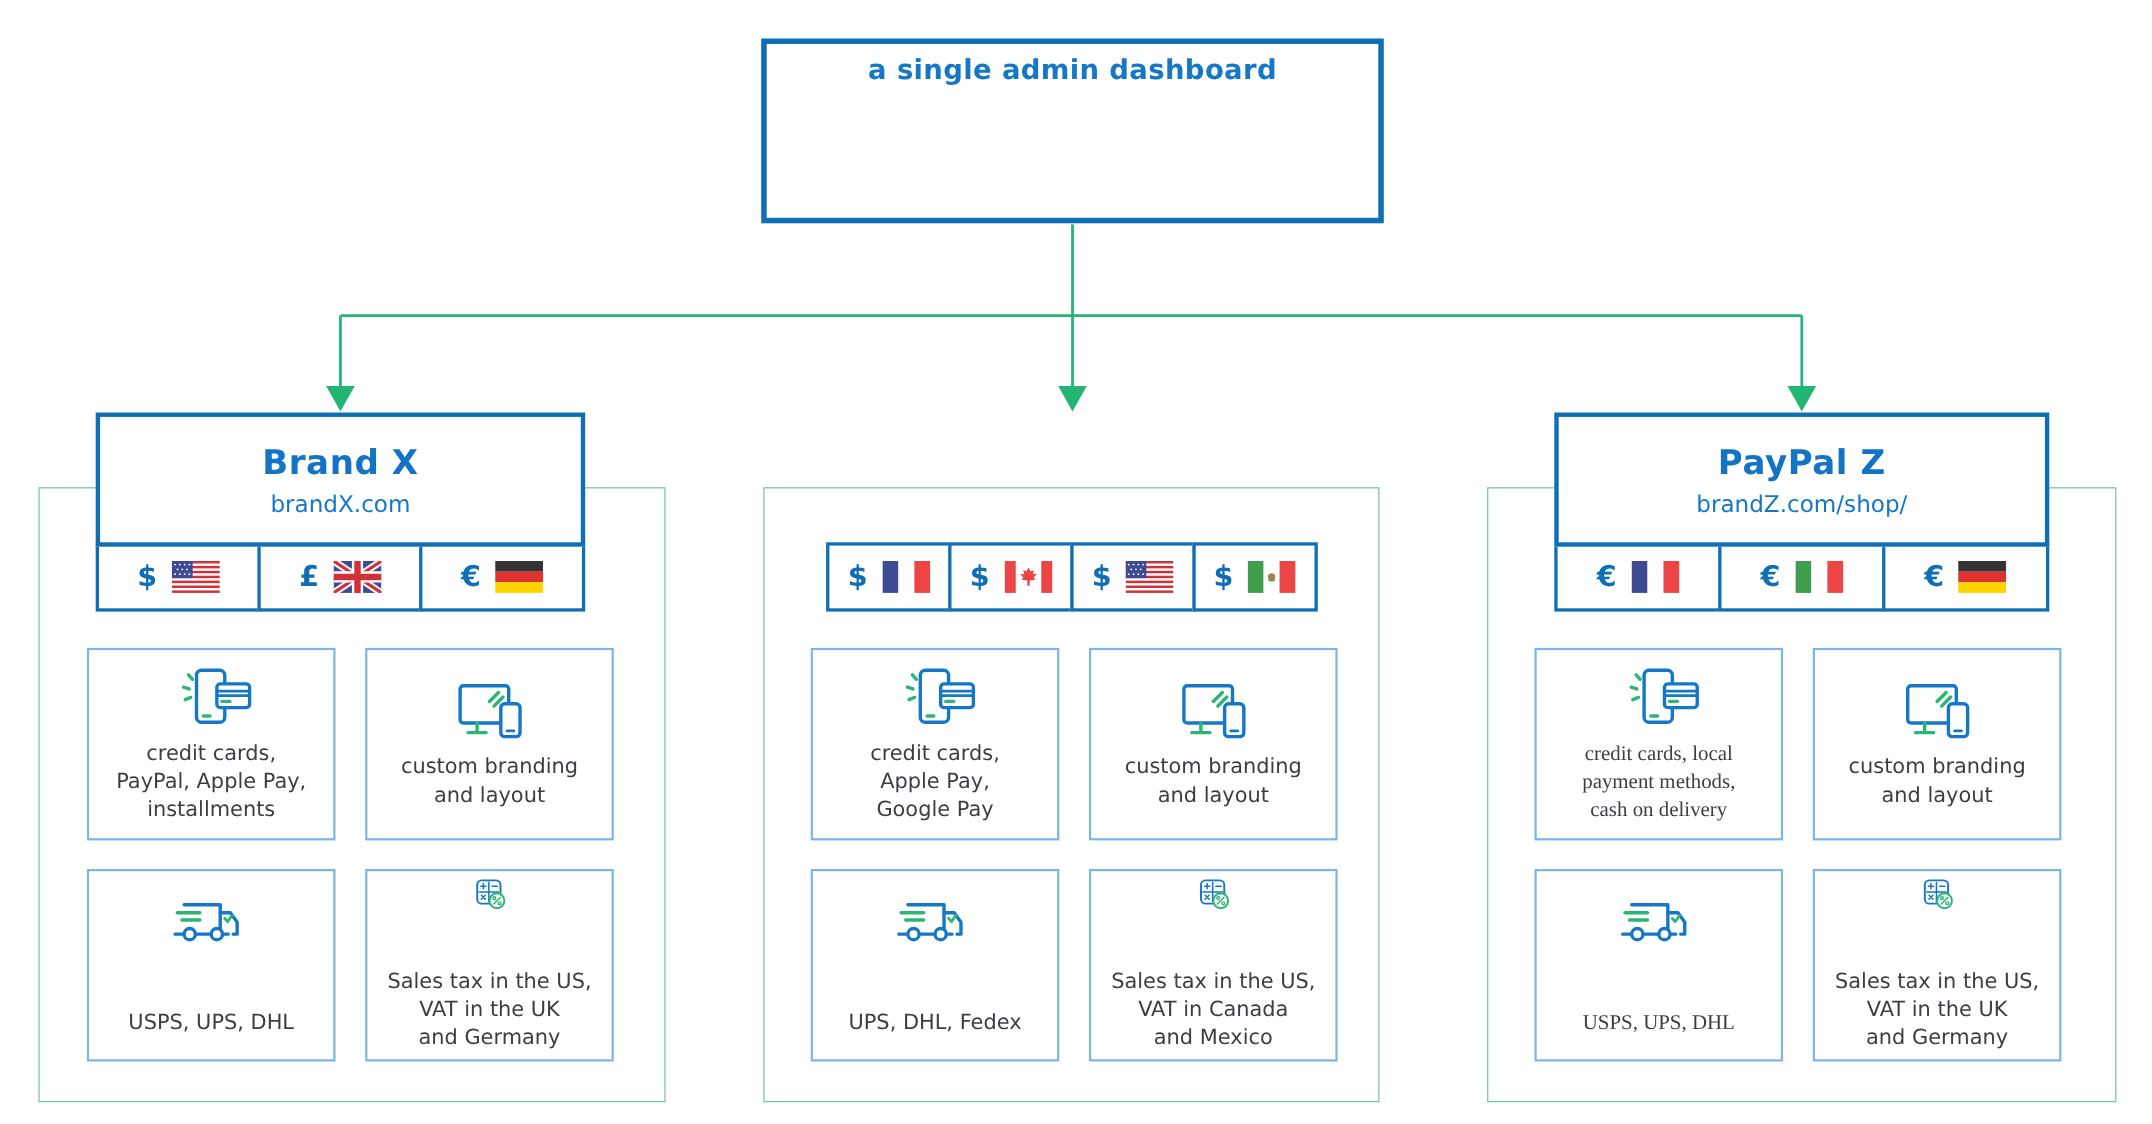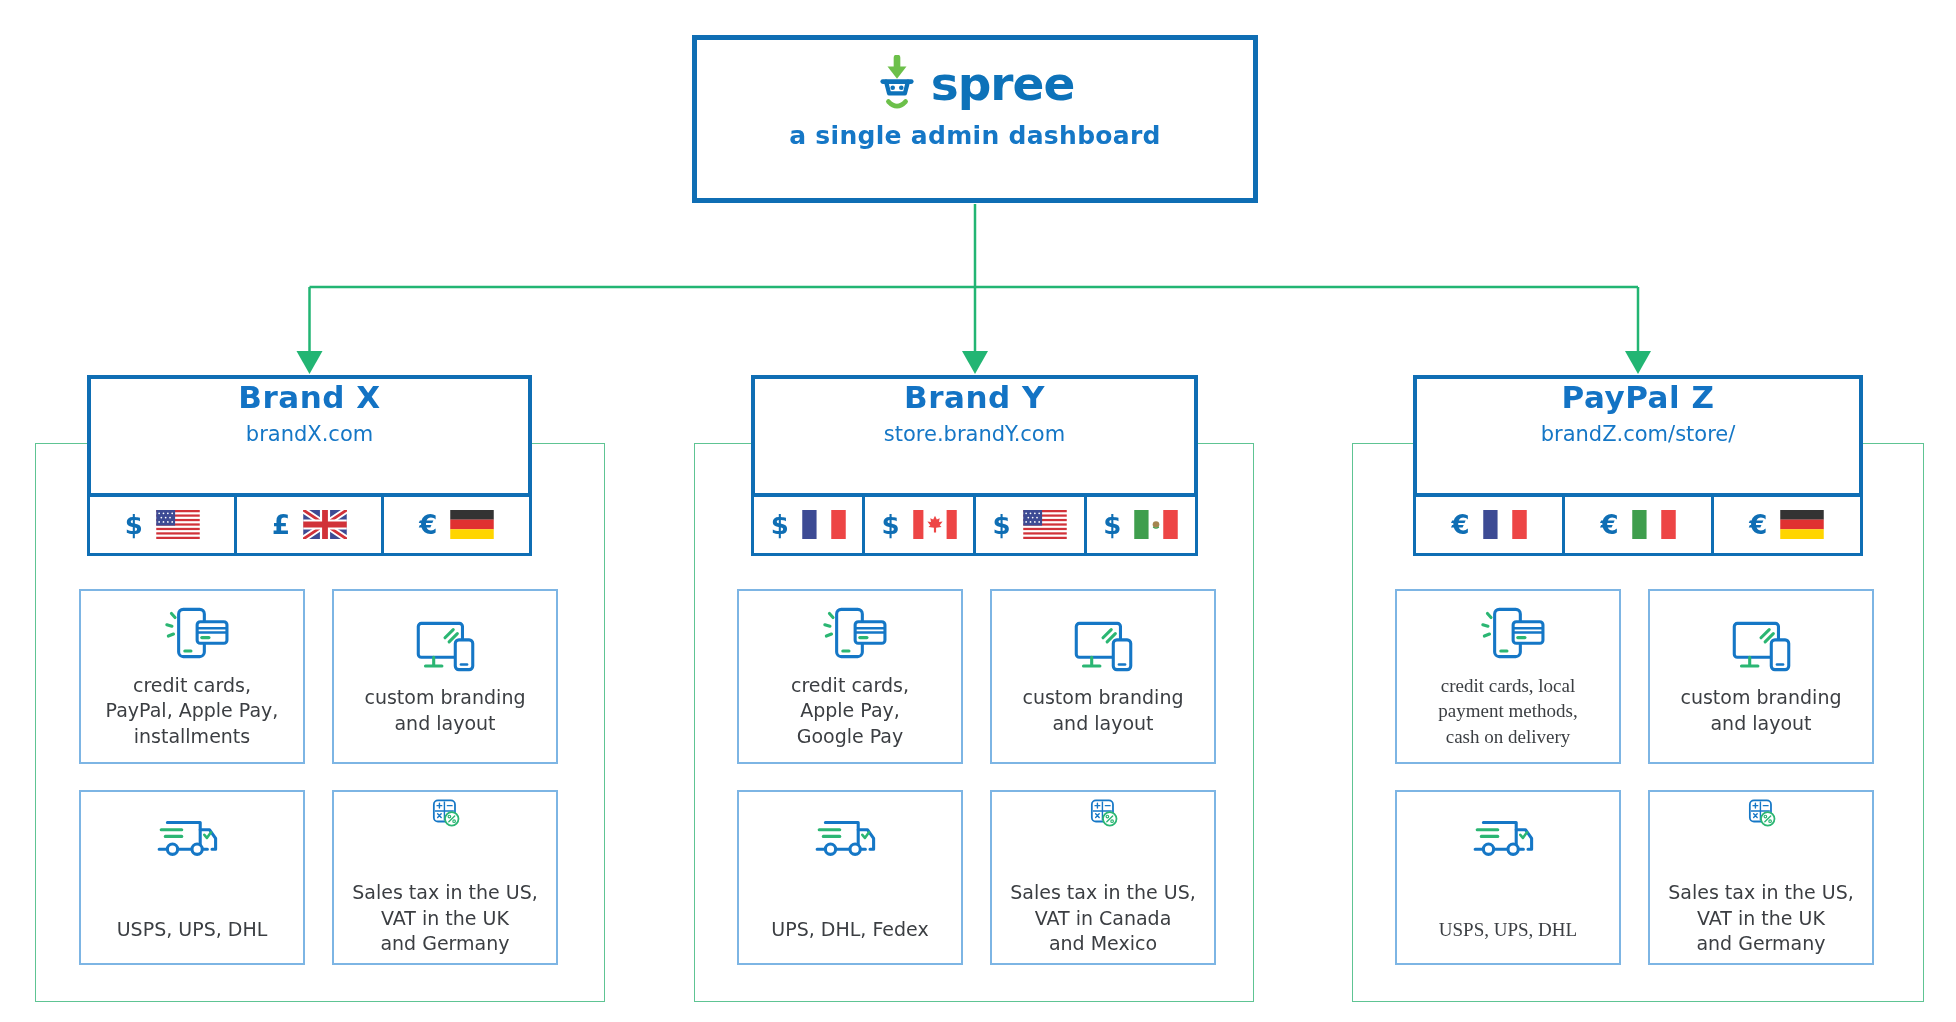--- a/index.html
+++ b/index.html
@@ -24,21 +24,21 @@
   .logo-row{display:flex;align-items:center;gap:13px;margin-top:15px;}
   .logo-text{font-size:47px;font-weight:700;color:var(--spree-blue);letter-spacing:-1px;line-height:1;}
   .top-subtitle{margin-top:9px;font-size:25px;color:var(--blue-sub);letter-spacing:.3px;font-weight:bold;}
 
   .frame{position:absolute;top:443px;height:559px;border:1px solid var(--lgreen);z-index:1;background:transparent;}
   .frame-x{left:35px;width:570px;}
   .frame-y{left:694px;width:560px;}
   .frame-z{left:1352px;width:572px;}
 
   .brand-header{position:absolute;top:375px;height:122px;border:4px solid var(--blue);background:#fff;z-index:3;
-    display:flex;flex-direction:column;align-items:center;gap:7px;}
+    display:flex;flex-direction:column;align-items:center;justify-content:center;gap:7px;}
   .hx{left:87px;width:445px;}
   .hy{left:751px;width:447px;}
   .hz{left:1413px;width:450px;}
   .brand-title{font-size:31px;font-weight:700;color:var(--blue-text);letter-spacing:.5px;}
   .brand-domain{font-size:21px;color:var(--blue-sub);}
 
   .currency-row{position:absolute;top:493px;height:63px;display:flex;z-index:2;}
   .cx{left:87px;width:445px;}
   .cy{left:751px;width:447px;}
   .cz{left:1413px;width:450px;}
@@ -192,26 +192,20 @@
       <path d="M1638,287 V352"></path>
     </g>
     <g fill="#22b573">
       <polygon points="296.5,351 322.5,351 309.5,374"></polygon>
       <polygon points="962,351 988,351 975,374"></polygon>
       <polygon points="1625,351 1651,351 1638,374"></polygon>
     </g>
   </svg>
 
   <div class="topbox">
-    <div class="logo-row">
-      <svg class="ficon" width="42" height="57">
-          <use href="#i-spree"></use>
-        </svg>
-      <span class="logo-text">spree</span>
-    </div>
     <div class="top-subtitle">a single admin dashboard</div>
   </div>
 
   <div class="frame frame-x"></div>
   <div class="frame frame-y"></div>
   <div class="frame frame-z"></div>
 
   <div class="brand-header hx">
     <div class="brand-title">Brand X</div>
     <div class="brand-domain">brandX.com</div>
@@ -259,24 +253,20 @@
   </div>
   <div class="fbox xb r2">
     <svg class="ficon" width="66" height="60">
         <use href="#i-tax"></use>
       </svg>
     <div class="flabel">Sales tax in the US,
 VAT in the UK
 and Germany</div>
   </div>
 
-  <div class="brand-header hy">
-    <div class="brand-title">Brand Y</div>
-    <div class="brand-domain">store.brandY.com</div>
-  </div>
   <div class="currency-row cy">
     <div class="currency-cell">
       <span class="cur">$</span>
       <svg class="flag">
           <use href="#f-fr"></use>
         </svg>
     </div>
     <div class="currency-cell">
       <span class="cur">$</span>
       <svg class="flag">
@@ -321,21 +311,21 @@
     <svg class="ficon" width="66" height="60">
         <use href="#i-tax"></use>
       </svg>
     <div class="flabel">Sales tax in the US,
 VAT in Canada
 and Mexico</div>
   </div>
 
   <div class="brand-header hz">
     <div class="brand-title">PayPal Z</div>
-    <div class="brand-domain">brandZ.com/store/</div>
+    <div class="brand-domain">brandZ.com/shop/</div>
   </div>
   <div class="currency-row cz">
     <div class="currency-cell">
       <span class="cur">€</span>
       <svg class="flag">
           <use href="#f-fr"></use>
         </svg>
     </div>
     <div class="currency-cell">
       <span class="cur">€</span>

